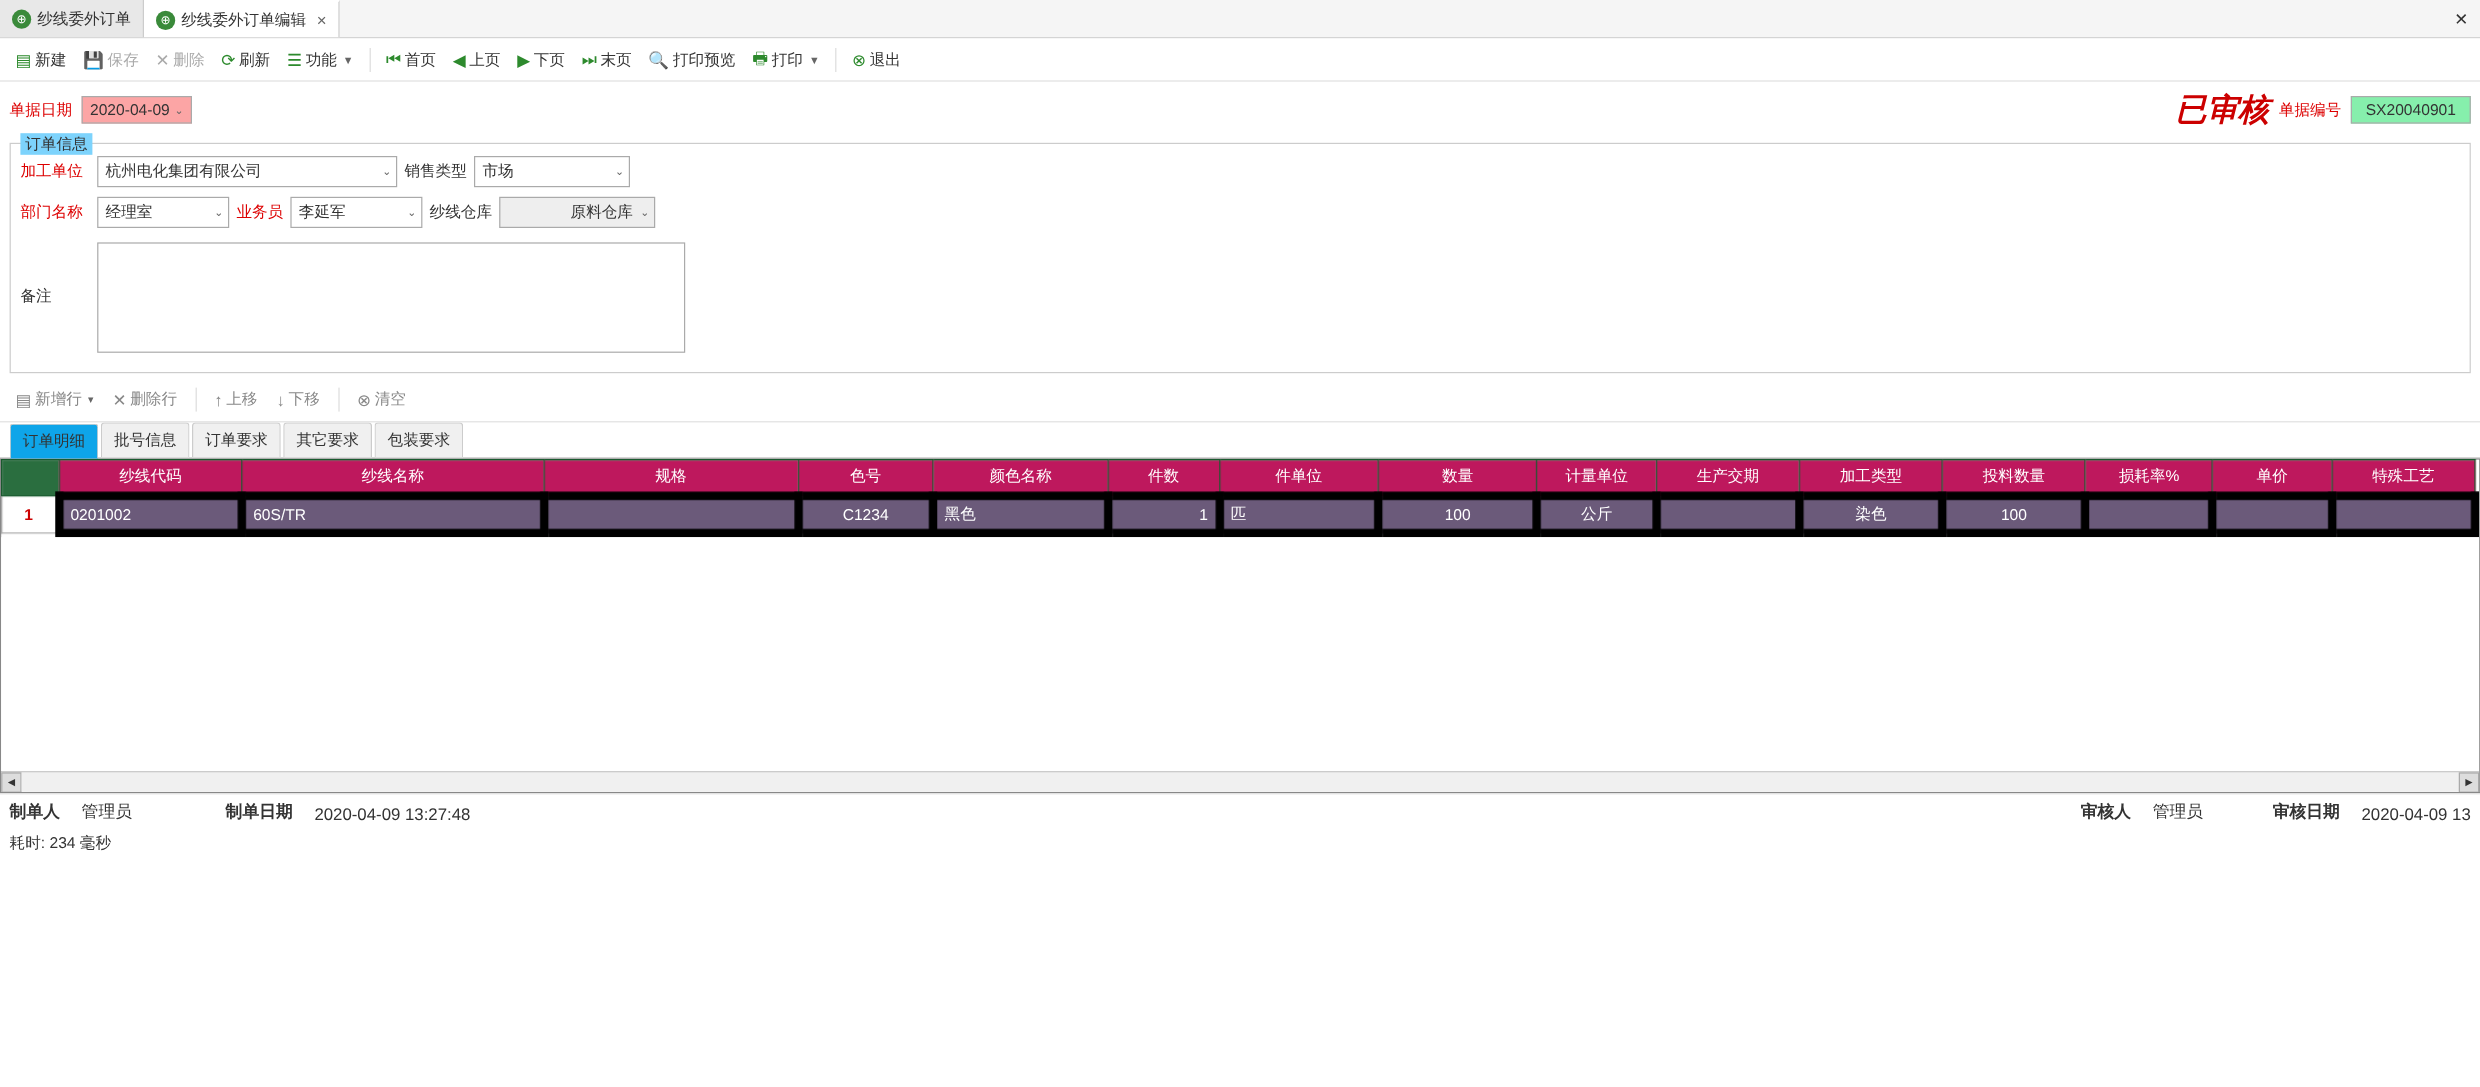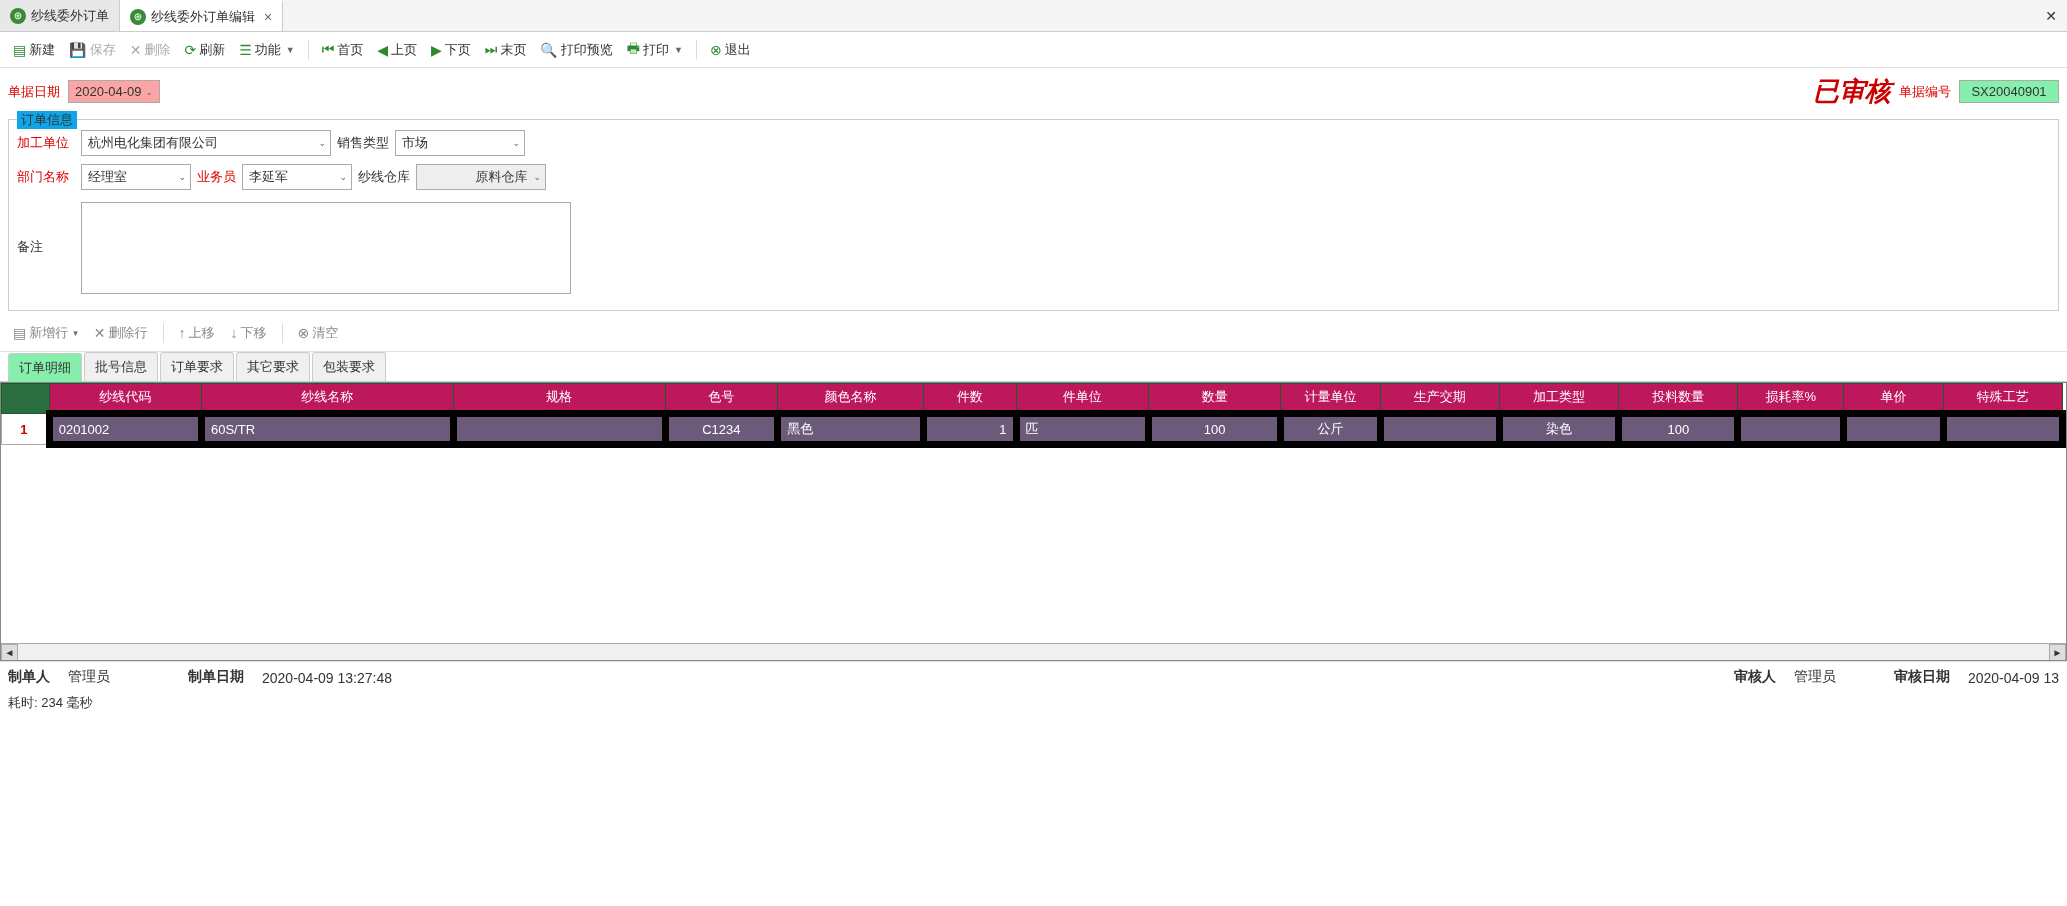--- a/index.html
+++ b/index.html
@@ -28,36 +28,36 @@
 .label { color: #333; }
 .label.req { color: #d00; }
 .date-input { border: 1px solid #aaa; padding: 3px 6px; background: #fca5a5; display: flex; align-items: center; gap: 4px; }
 .date-arrow { font-size: 9px; color: #666; }
 .status-stamp { font-family: "KaiTi", serif; font-size: 26px; font-weight: bold; color: #c00; font-style: italic; }
 .doc-no-box { border: 1px solid #aaa; padding: 3px 8px; background: #86efac; min-width: 100px; text-align: center; }
 .spacer { flex: 1; }
 
 
 .fieldset { border: 1px solid #ccc; margin: 4px 8px; padding: 10px 8px 8px; position: relative; }
-.fieldset-legend { position: absolute; top: -9px; left: 8px; background: #0ea5e9; padding: 0 4px; font-size: 13px; color: #333; }
+.fieldset-legend { position: absolute; top: -9px; left: 8px; background: #7dd3fc; padding: 0 4px; font-size: 13px; color: #333; }
 .field-row { display: flex; align-items: center; gap: 6px; margin-bottom: 8px; }
 .combo { border: 1px solid #aaa; padding: 3px 4px 3px 6px; background: #fff; display: flex; align-items: center; justify-content: space-between; }
 .combo.readonly { background: #eee; }
 .combo-arrow { font-size: 9px; color: #666; }
 .textarea { border: 1px solid #aaa; width: 490px; height: 92px; resize: none; padding: 4px; font-family: inherit; }
 .field-label { min-width: 58px; }
 
 
 .row-toolbar { display: flex; align-items: center; padding: 6px 8px; gap: 6px; border-bottom: 1px solid #e0e0e0; }
 .row-toolbar .tb-btn { color: #888; }
 
 
 .subtabs { display: flex; border-bottom: 1px solid #ccc; padding-left: 8px; }
 .subtab { padding: 5px 10px; border: 1px solid #ccc; border-bottom: none; margin-right: 2px; background: #f0f0f0; cursor: pointer; border-radius: 3px 3px 0 0; }
-.subtab.active { background: #86efac; position: relative; top: 1px; }
+.subtab.active { background: #0ea5e9; position: relative; top: 1px; }
 
 
 .grid-wrap { overflow: auto; border: 1px solid #888; margin: 0; }
 .grid { border-collapse: collapse; width: 100%; table-layout: fixed; }
 .grid th { background: #be185d; color: #fff; font-weight: normal; padding: 4px 6px; border: 1px solid #1a5a2f; text-align: center; font-size: 13px; white-space: nowrap; }
 .grid th.rowh { background: #2a6e3f; width: 36px; }
 .grid td { border: 7px solid #000000; padding: 3px 6px; background: #6b5a7a; color: #fff; white-space: nowrap; }
 .grid td.rownum { background: #fff; color: #c00; font-weight: bold; text-align: center; border: 1px solid #aaa; }
 .grid-body { height: 195px; overflow: auto; background: #fff; position: relative; }
 .hscroll { height: 17px; display:flex; background:#eee; border-top:1px solid #aaa; }

